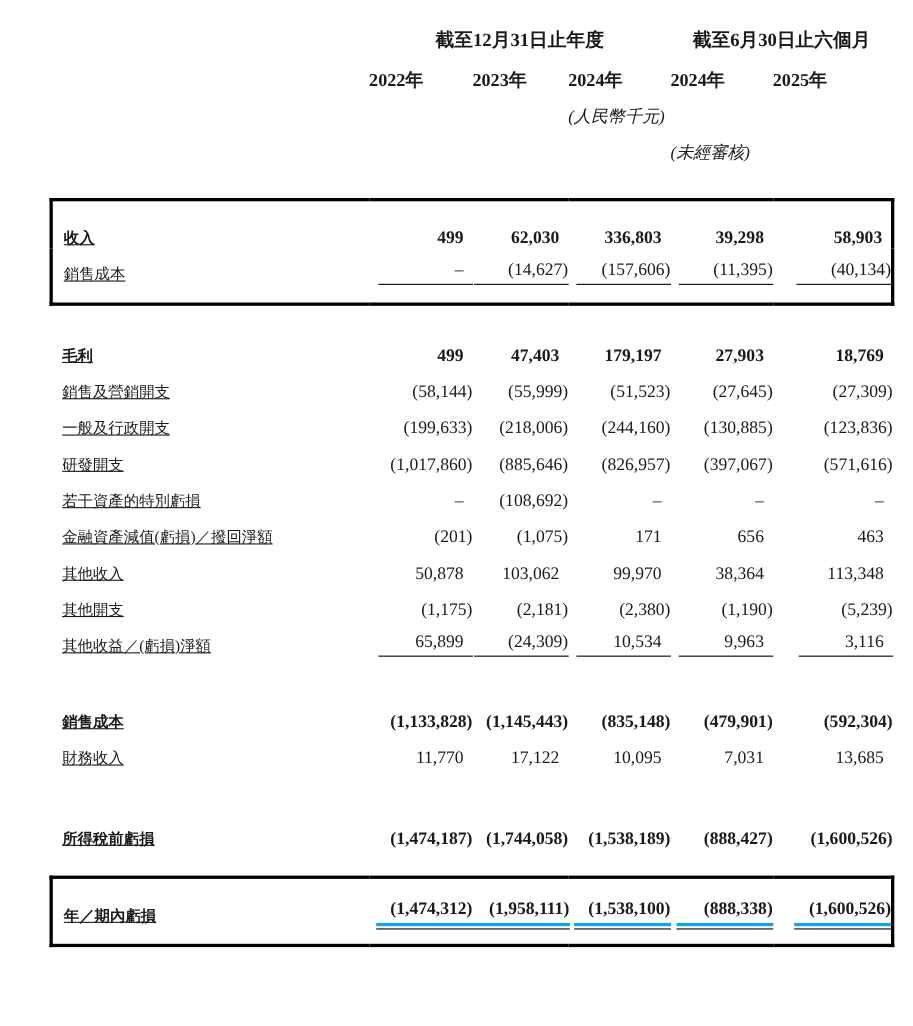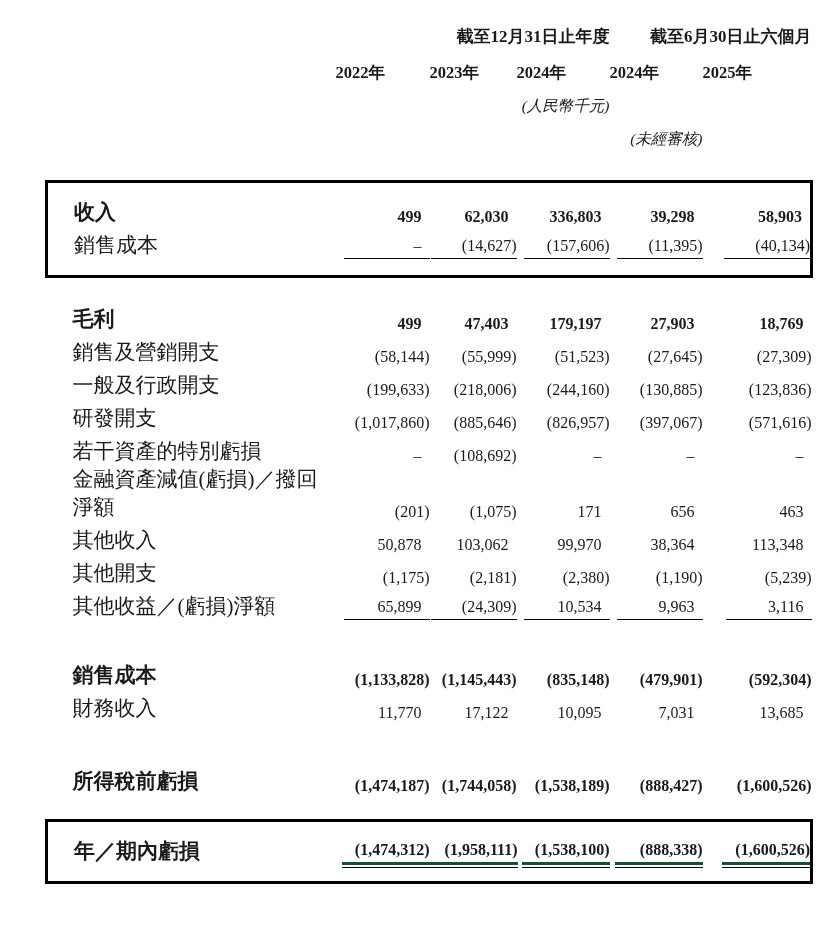--- a/index.html
+++ b/index.html
@@ -6,34 +6,34 @@
   body {
     width:830px; height:933px; overflow:hidden; color:#1a1a1a;
     font-family:"Liberation Serif","DejaVu Serif",serif;
   }
   .sheet { padding:14px 20px 0 45px; }
   table { border-collapse:collapse; table-layout:fixed; width:765px; }
   td, th { padding:0; margin:0; vertical-align:bottom; }
 
   
   thead th { font-weight:bold; }
-  .grp  { text-align:right; font-size:17px; height:34px; padding-bottom:6px; }
+  .grp  { text-align:center; font-size:17px; height:34px; padding-bottom:6px; }
   .yr   { text-align:left;  font-size:16.5px; height:30px; }
-  .note { text-align:right; font-style:italic; font-weight:normal; font-size:15.5px; height:33px;font-family:Liberation Serif, serif; }
+  .note { text-align:left; font-style:italic; font-weight:normal; font-size:15.5px; height:33px;font-family:Liberation Serif, serif; }
 
   
   tbody td { height:33px; font-size:16px; }
-  td.lbl  { padding-left:26px; font-size:21px; }
+  td.lbl  { padding-left:10px; font-size:14px;text-decoration:underline; }
   td.num  { text-align:right; }
   tr.bold td { font-weight:bold; }
 
   .val { display:inline-block; }
   .pad { padding-right:8px; }
   .u1  { box-sizing:border-box; width:86px; text-align:right; border-bottom:1.2px solid #000; padding-bottom:3px; }
-  .u2  { box-sizing:border-box; width:88px; text-align:right; border-bottom:3px solid #14532d; padding-bottom:3px; position:relative; }
+  .u2  { box-sizing:border-box; width:88px; text-align:right; border-bottom:3px solid #0ea5e9; padding-bottom:3px; position:relative; }
   .u2::after { content:""; position:absolute; left:0; right:0; bottom:-6px; border-bottom:1.5px solid #000; }
 
   tbody.boxed { border:3px solid #000; }
   tbody.boxed tr:first-child td { padding-top:10px; }
   tbody.boxed tr:last-child  td { padding-bottom:16px; }
 
   tbody.gap td { height:30px; }
   tbody.gap.g-h td { height:30px; }
   tbody.gap.g0 td { height:22px; }
   tbody.gap.g1 td { height:36px; }

